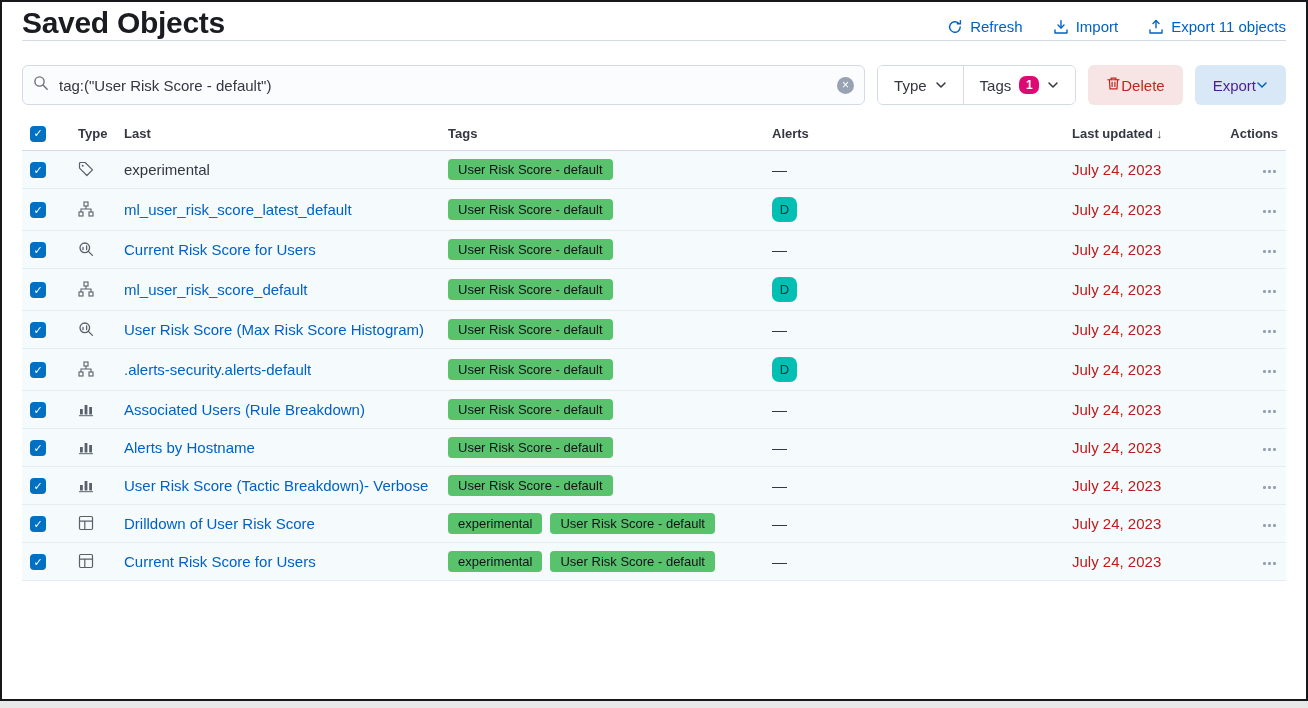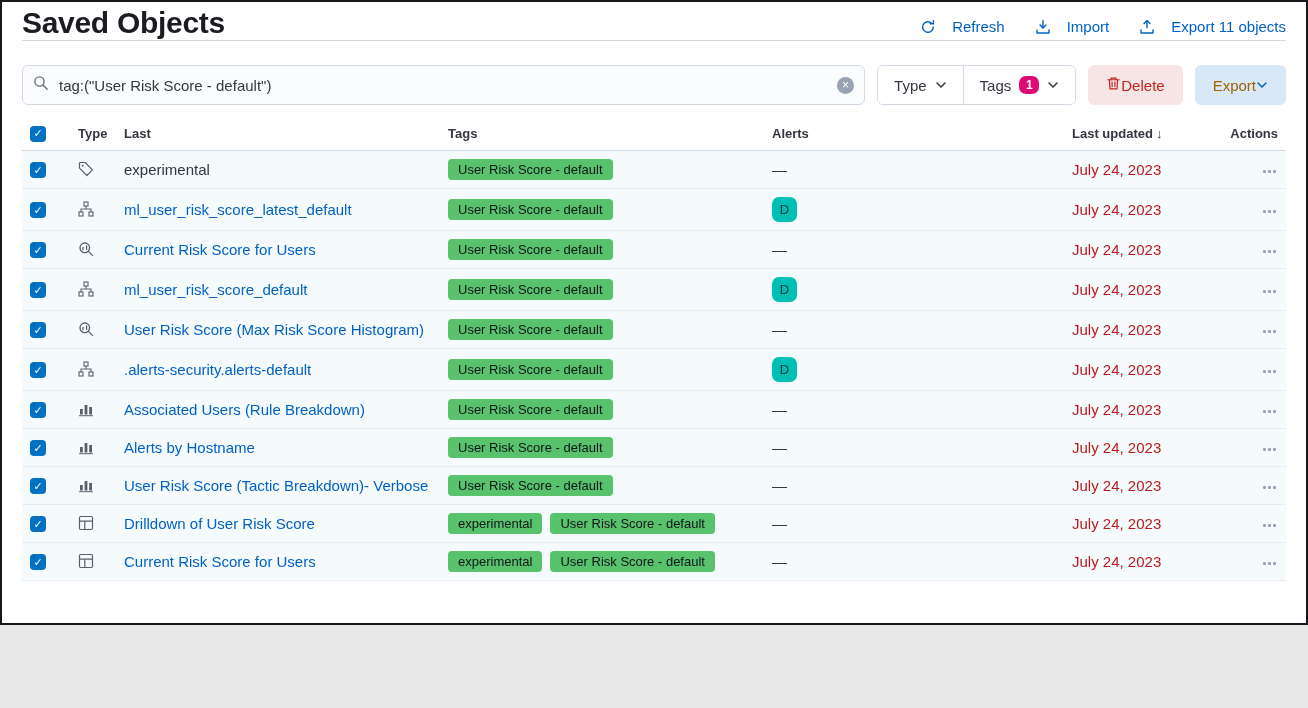--- a/index.html
+++ b/index.html
@@ -1,28 +1,28 @@
 <!DOCTYPE html>
 <html><head>
 <meta charset="utf-8">
 <style>
   * { box-sizing: border-box; }
   html,body { margin:0; padding:0; background:#e8e8e8; }
   body { font-family:"Liberation Sans","DejaVu Sans",sans-serif; color:#343741; }
   .frame {
-    width:1308px; height:625px; background:#fff;
+    width:1308px; height:701px; background:#fff;
     border:2px solid #17181c; overflow:hidden;
     padding:0 20px; position:relative;
   }
   
   .page-header { display:flex; align-items:flex-start; padding-top:4px; }
   h1.page-title { margin:0; font-size:30px; font-weight:700; color:#1a1c21; letter-spacing:-.3px; }
   .header-actions { margin-left:auto; display:flex; gap:30px; padding-top:12px; }
   .link-btn {
-    display:inline-flex; align-items:center; gap:16px;
+    display:inline-flex; align-items:center; gap:7px;
     background:none; border:none; padding:0; cursor:pointer;
     color:#0061c5; font-size:15px; font-family:inherit;
   }
   .link-btn svg { display:block; }
   
   .description { font-size:16px; line-height:24px; color:#343741; max-width:655px; margin:20px 0 24px; }
   .divider { border:none; border-top:1px solid #d3dae6; margin:0 0 24px 0; }
   
   .controls { display:flex; gap:12px; align-items:center; margin-bottom:14px; }
   .search-box {
@@ -52,21 +52,21 @@
   .notif-badge {
     background:#dd0a73; color:#fff; font-size:12px; font-weight:700;
     min-width:20px; padding:2px 6px; border-radius:7px; text-align:center;
   }
   .btn {
     display:inline-flex; align-items:center; gap:0;
     height:40px; padding:0 18px; border:none; border-radius:6px;
     font-size:15px; font-weight:500; font-family:inherit; cursor:pointer;
   }
   .btn-delete { background:#f6e5e4; color:#bd271e; }
-  .btn-export { background:#d9e8f6; color:#a16207; }
+  .btn-export { background:#d9e8f6; color:#4c1d95; }
   
   table { width:100%; border-collapse:collapse; table-layout:fixed; font-size:15px; }
   thead th {
     text-align:left; font-size:13px; font-weight:700; color:#343741;
     padding:6px 8px 8px; border-bottom:1px solid #d3dae6; white-space:nowrap;
   }
   thead th.col-actions { text-align:right; }
   tbody td {
     padding:8px 8px; border-bottom:1px solid #e7ecf2;
     vertical-align:middle; white-space:nowrap; overflow:hidden;

